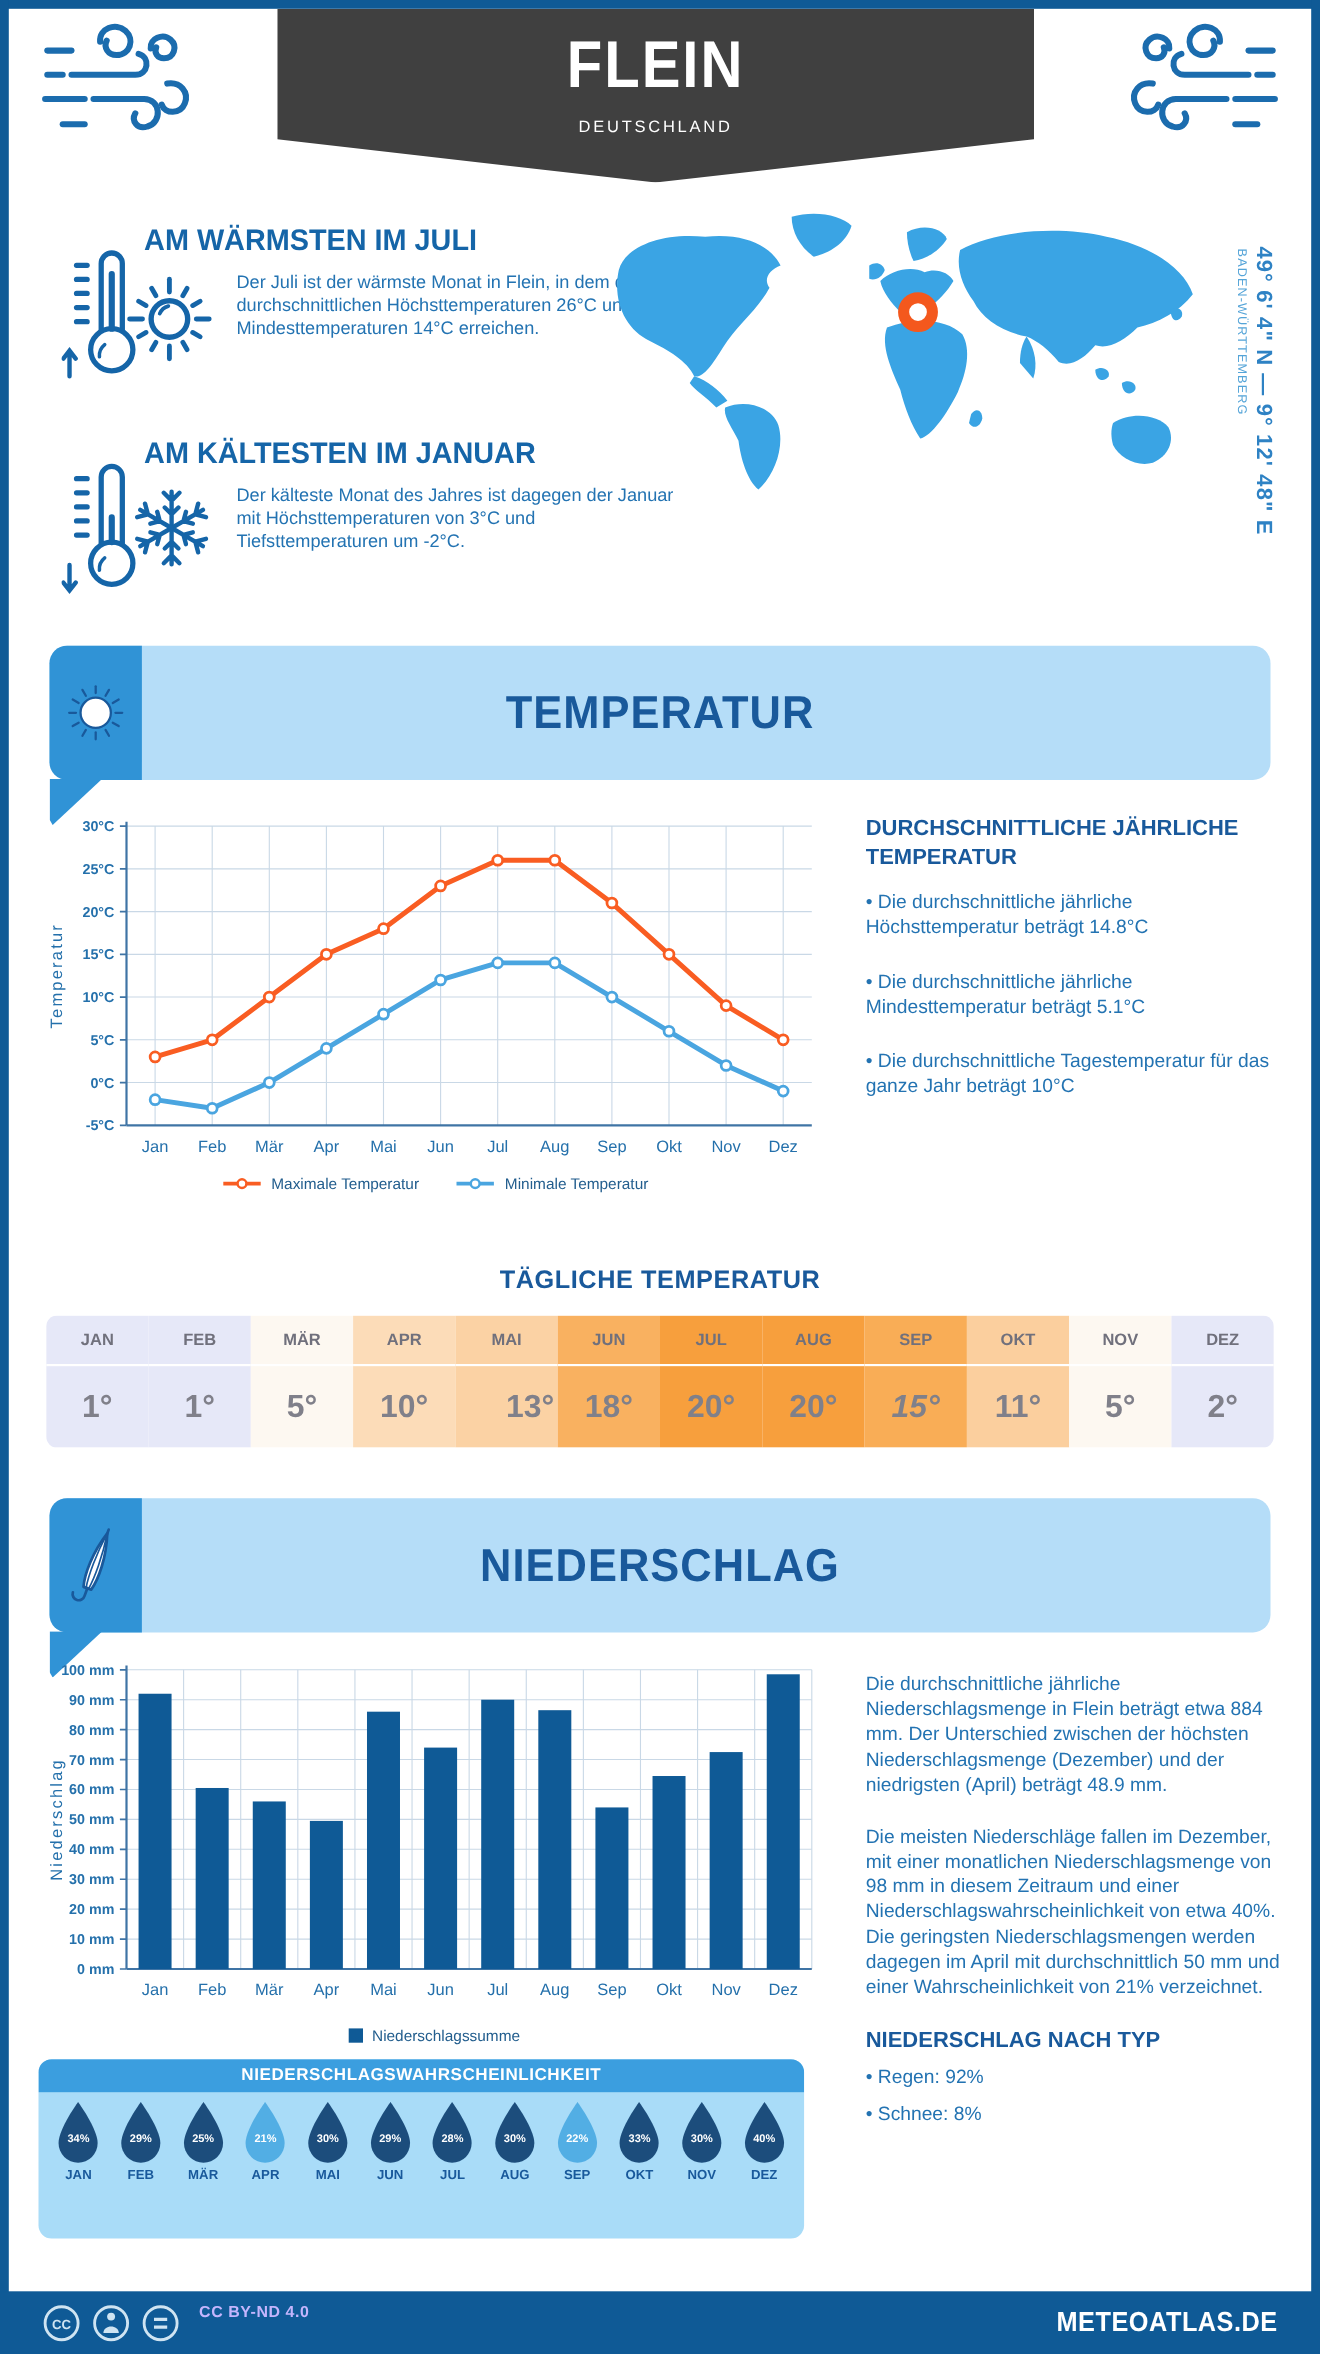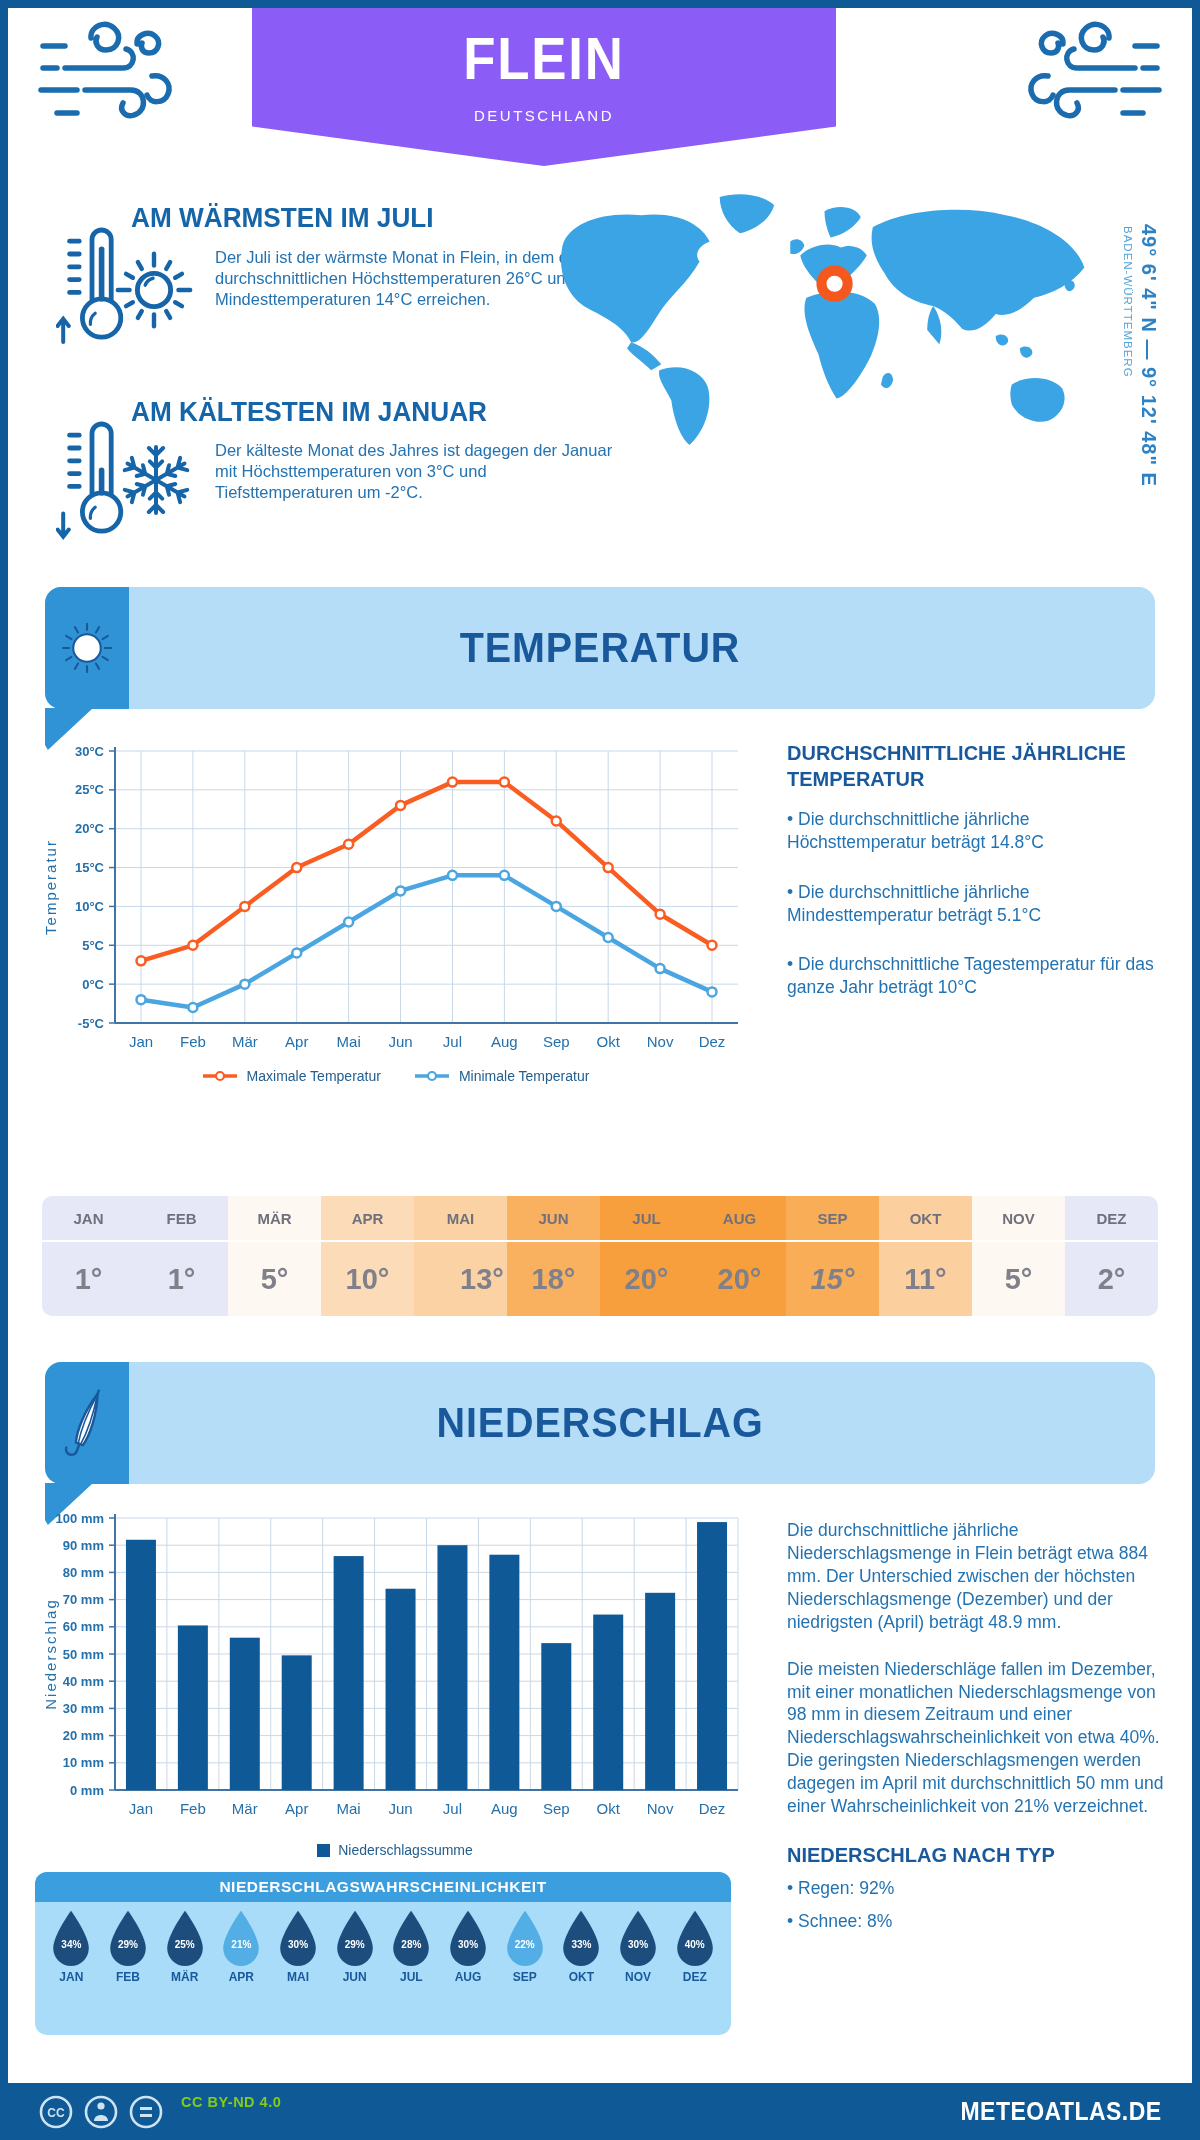--- a/index.html
+++ b/index.html
@@ -4,21 +4,21 @@
 <style>
   html,body{margin:0;padding:0;background:#e8e8e8;}
   #page{position:relative;width:1200px;height:2140px;background:#ffffff;overflow:hidden;
         font-family:"Liberation Sans",sans-serif;margin:0 auto;}
   .edge{position:absolute;background:#0f5a96;}
   #edge-top{top:0;left:0;right:0;height:8px;}
   #edge-left{top:0;left:0;bottom:0;width:8px;}
   #edge-right{top:0;right:0;bottom:0;width:8px;}
 
   
-  .ribbon{position:absolute;left:252px;top:8px;width:584px;height:158px;background:#8b5cf6;
+  .ribbon{position:absolute;left:252px;top:8px;width:688px;height:158px;background:#404040;
           clip-path:polygon(0 0,100% 0,100% 75%,50% 100%,0 75%);}
   .ribbon .city{position:absolute;top:16px;left:0;width:100%;text-align:center;color:#fff;
                 font-size:60px;font-weight:bold;letter-spacing:2px;transform:scaleX(.88);}
   .ribbon .country{position:absolute;top:99px;left:0;width:100%;text-align:center;color:#fff;
                    font-size:15px;letter-spacing:2.5px;}
   .wind{position:absolute;top:16px;width:152px;height:112px;}
   #wind-left{left:32px;}
   #wind-right{left:1016px;transform:scaleX(-1);}
 
   
@@ -90,21 +90,21 @@
   .drop{flex:1;text-align:center;position:relative;}
   .drop svg{width:46px;height:58px;display:block;margin:0 auto;}
   .drop .pct{position:absolute;top:30px;left:0;width:100%;text-align:center;color:#fff;
              font-weight:bold;font-size:10px;}
   .drop .mon{display:block;margin-top:3px;font-size:12px;font-weight:bold;color:#19599b;}
 
   
   #footer{position:absolute;left:0;top:2083px;width:1200px;height:57px;background:#0f5a96;display:flex;
           align-items:center;justify-content:space-between;padding:0 38px;box-sizing:border-box;}
   #footer .left{display:flex;align-items:flex-start;gap:9px;}
-  #footer .license{color:#84cc16;font-weight:bold;font-size:14.5px;letter-spacing:.5px;margin-left:8px;}
+  #footer .license{color:#c4b5fd;font-weight:bold;font-size:14.5px;letter-spacing:.5px;margin-left:8px;}
   #footer .site{color:#fff;font-weight:bold;font-size:25px;letter-spacing:.5px;transform:scaleX(.92);transform-origin:right;}
 </style>
 </head>
 <body>
 
 <div id="page">
   <div class="edge" id="edge-top"></div>
   <div class="edge" id="edge-left"></div>
   <div class="edge" id="edge-right"></div>
 
@@ -360,20 +360,21 @@
       </div>
     </div>
 
   <div class="rcol" id="temp-rcol">
     <h3>DURCHSCHNITTLICHE JÄHRLICHE TEMPERATUR</h3>
     <div class="bullet">• Die durchschnittliche jährliche Höchsttemperatur beträgt 14.8°C</div>
     <div class="bullet">• Die durchschnittliche jährliche Mindesttemperatur beträgt 5.1°C</div>
     <div class="bullet">• Die durchschnittliche Tagestemperatur für das ganze Jahr beträgt 10°C</div>
   </div>
 
+  <div id="daily-title">TÄGLICHE TEMPERATUR</div>
   <div id="temp-table">
       <div class="tt-col">
         <div class="tt-head" style="background: rgb(230, 232, 248);">JAN</div>
         <div class="tt-val" style="background: rgb(230, 232, 248);">1°</div>
       </div>
       <div class="tt-col">
         <div class="tt-head" style="background: rgb(230, 232, 248);">FEB</div>
         <div class="tt-val" style="background: rgb(230, 232, 248);">1°</div>
       </div>
       <div class="tt-col">

